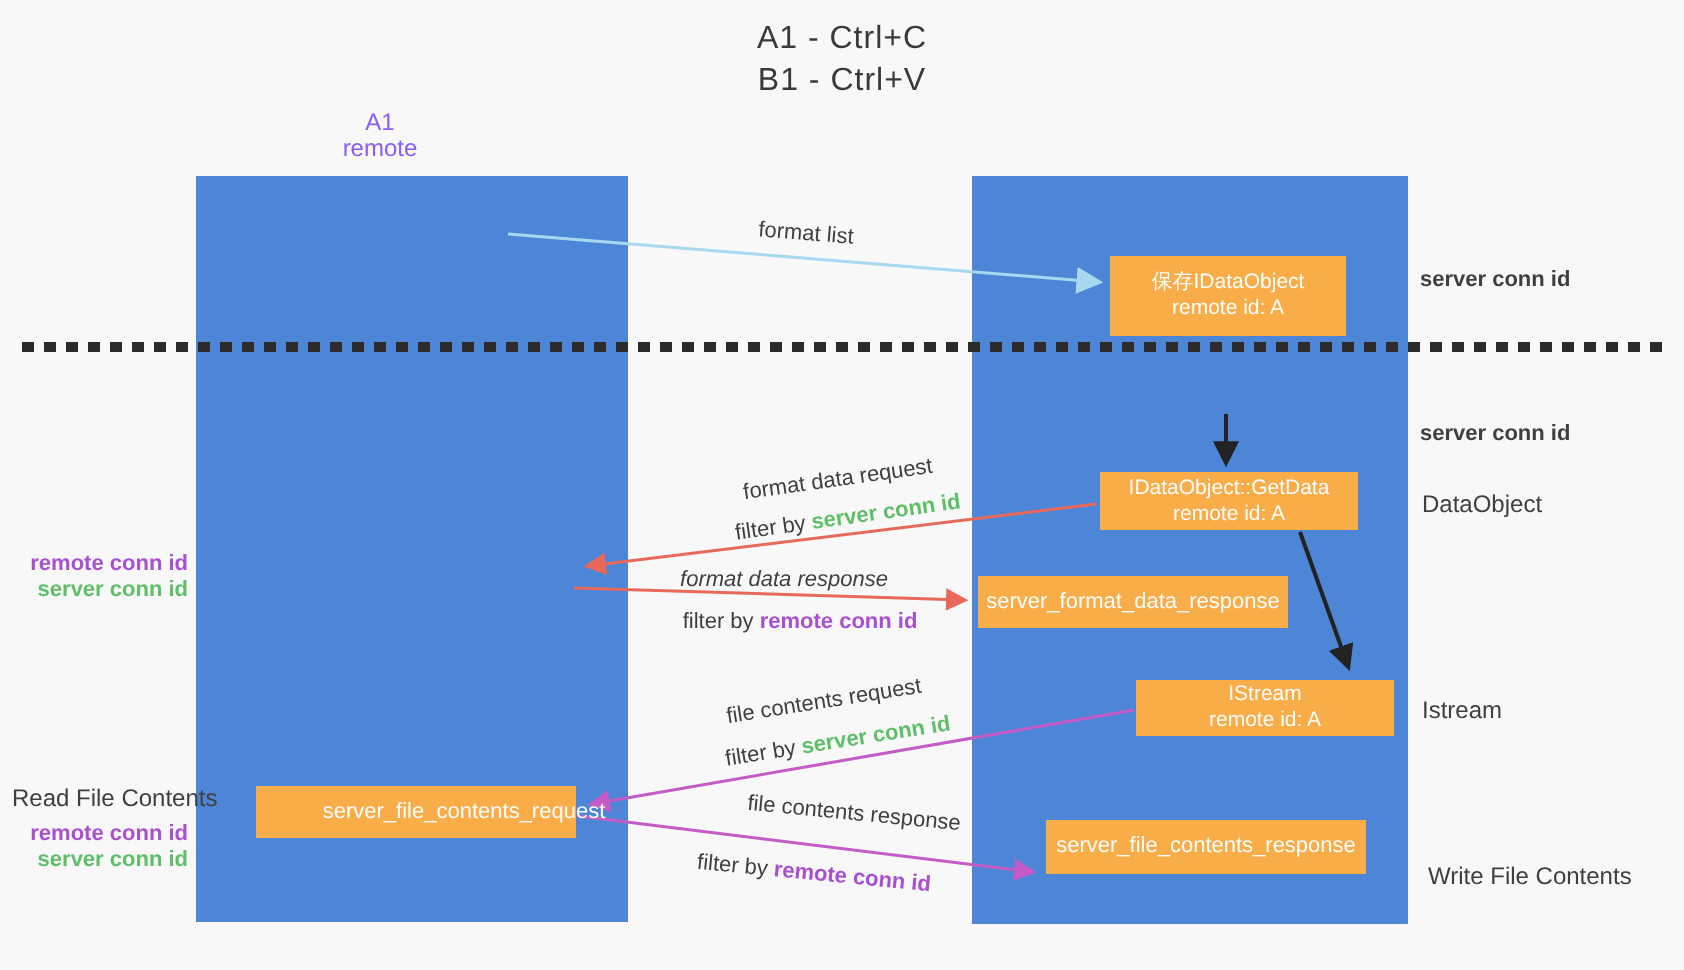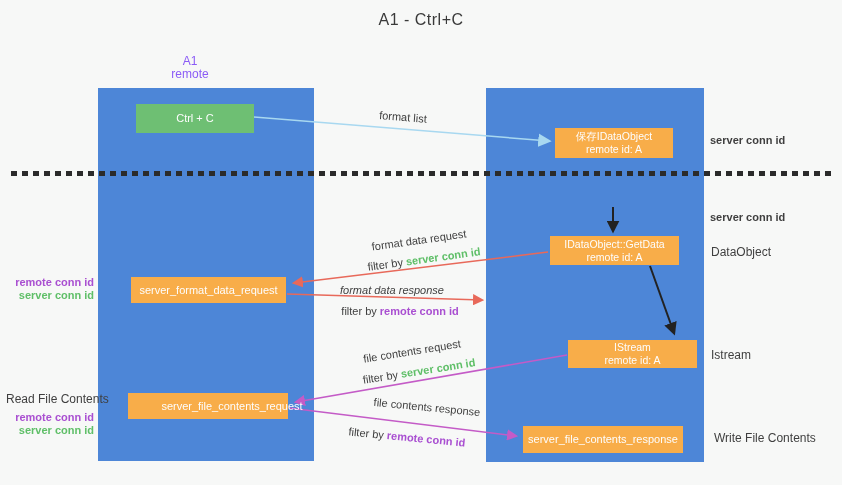--- a/index.html
+++ b/index.html
@@ -66,20 +66,21 @@
   .side-label.small{font-size:11px;line-height:13px;}
   .left-col{left:6px;width:88px;text-align:right;}
 </style>
 </head>
 <body>
 
 <div class="canvas">
 
   <div class="title">
     <div>A1 - Ctrl+C</div>
+    <div>B1 - Ctrl+V</div>
   </div>
 
   <div class="lane-header" style="left:130px;">
     <div>A1</div>
     <div>remote</div>
   </div>
 
   <div class="lane" style="left:98px;top:88px;width:216px;height:373px;"></div>
   <div class="lane" style="left:486px;top:88px;width:218px;height:374px;"></div>
 
@@ -102,50 +103,47 @@
     </defs>
     <line x1="254" y1="117" x2="549" y2="141" class="st-blue" marker-end="url(#ah-blue)"></line>
     <line x1="613" y1="207" x2="613" y2="231" class="st-black" marker-end="url(#ah-black)"></line>
     <line x1="548" y1="252" x2="294" y2="283" class="st-salmon" marker-end="url(#ah-salmon)"></line>
     <line x1="287" y1="294" x2="482" y2="300" class="st-salmon" marker-end="url(#ah-salmon)"></line>
     <line x1="650" y1="266" x2="674" y2="333" class="st-black" marker-end="url(#ah-black)"></line>
     <line x1="567" y1="355" x2="296" y2="402" class="st-magenta" marker-end="url(#ah-magenta)"></line>
     <line x1="289" y1="408" x2="516" y2="436" class="st-magenta" marker-end="url(#ah-magenta)"></line>
   </svg>
 
-  <div class="node green" style="left:136px;top:104px;width:118px;height:29px;">
-    <span>Ctrl + C</span>
-  </div>
-
-  <div class="node orange" style="left:555px;top:128px;width:118px;height:30px;font-size:10.5px;">
+
+  <div class="node orange" style="left:555px;top:128px;width:118px;height:40px;font-size:10.5px;">
     <div>保存IDataObject</div>
     <div>remote id: A</div>
   </div>
 
 
   <div class="node orange" style="left:550px;top:236px;width:129px;height:29px;font-size:10.5px;">
     <div>IDataObject::GetData</div>
     <div>remote id: A</div>
   </div>
 
-  <div class="node orange" style="left:131px;top:277px;width:155px;height:26px;">
-    <span>server_format_data_request</span>
-  </div>
-
+
+  <div class="node orange" style="left:489px;top:288px;width:155px;height:26px;">
+    <span>server_format_data_response</span>
+  </div>
 
   <div class="node orange" style="left:568px;top:340px;width:129px;height:28px;font-size:10.5px;">
     <div>IStream</div>
     <div>remote id: A</div>
   </div>
 
   <div class="node orange" style="left:128px;top:393px;width:160px;height:26px;padding-left:48px;">
     <span>server_file_contents_request</span>
   </div>
 
-  <div class="node orange" style="left:523px;top:426px;width:160px;height:27px;">
+  <div class="node orange" style="left:523px;top:410px;width:160px;height:27px;">
     <span>server_file_contents_response</span>
   </div>
 
   <div class="arrow-label rot-p4" style="left:403px;top:117px;">
     <span>format list</span>
   </div>
 
   <div class="arrow-label rot-n8" style="left:419px;top:240px;">
     <span>format data request</span>
   </div>

